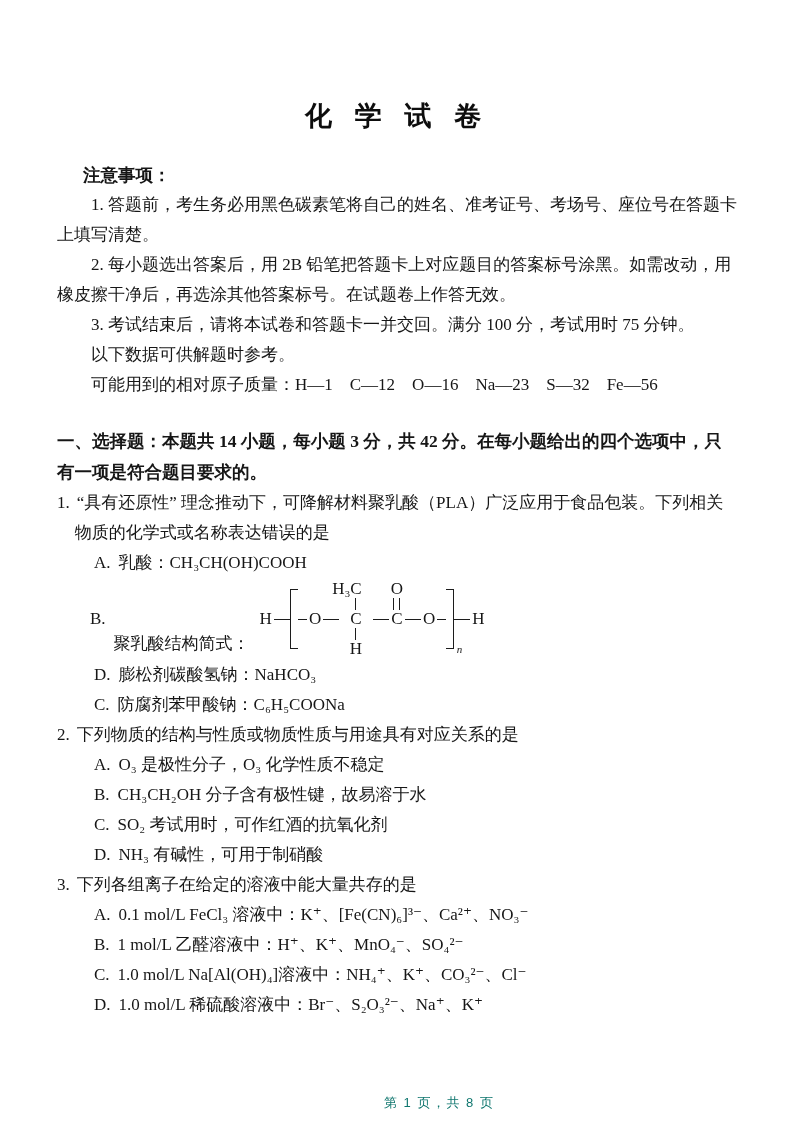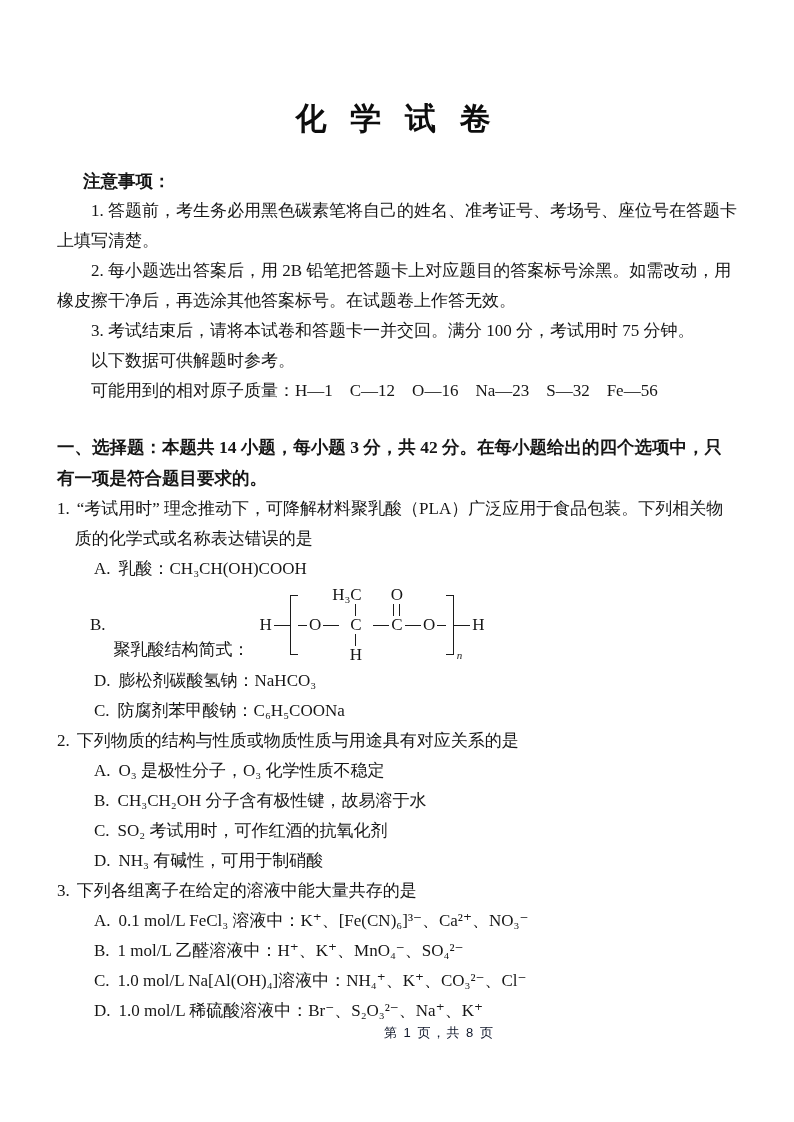--- a/index.html
+++ b/index.html
@@ -12,21 +12,21 @@
   }
   .page {
     position:relative;
     width:794px; height:1122px;
     box-sizing:border-box;
     padding:98px 57px 0 57px;
     background:#ffffff;
   }
   .title {
     margin:0 0 26px 0;
-    font-size:31px;
+    font-size:27px;
     font-weight:bold;
     text-align:center;
     letter-spacing:8px;
     color:#0d0d0d;
   }
   p { margin:0; line-height:30px; }
   .bold { font-weight:bold; }
   .indent { text-indent:2em; }
   .notes-heading { line-height:30px; font-size:17.5px;margin-left:26px; }
   .reference { }
@@ -61,23 +61,23 @@
   }
   .bracket-r {
     position:relative; width:7px; height:58px; flex:none;
     border-right:1.7px solid #1c1c1c; border-top:1.7px solid #1c1c1c; border-bottom:1.7px solid #1c1c1c;
   }
   .bracket-r .sub {
     position:absolute; right:-9px; bottom:-7px;
     font-size:11px; font-style:italic;
   }
   .footer {
-    position:absolute; left:384px; top:1024px;
+    position:absolute; left:384px; top:1094px;
     font-family:"Liberation Sans","DejaVu Sans",sans-serif;
-    font-size:13px; letter-spacing:1.5px; color:#0f172a;
+    font-size:13px; letter-spacing:1.5px; color:#0f766e;
   }
 </style>
 </head>
 <body>
 
 <div class="page">
 
   <h1 class="title">化 学 试 卷</h1>
 
   <div>
@@ -88,21 +88,21 @@
   </div>
 
   <div class="reference">
     <p class="indent">以下数据可供解题时参考。</p>
     <p class="indent">可能用到的相对原子质量：H—1　C—12　O—16　Na—23　S—32　Fe—56</p>
   </div>
 
   <p class="bold section-heading">一、选择题：本题共 14 小题，每小题 3 分，共 42 分。在每小题给出的四个选项中，只有一项是符合题目要求的。</p>
 
   <div class="question">
-    <p class="q-stem"><span class="q-num">1.</span><span>“考试用时” 理念推动下，可降解材料聚乳酸（PLA）广泛应用于食品包装。下列相关物质的化学式或名称表达错误的是</span></p>
+    <p class="q-stem"><span class="q-num">1.</span><span>“具有还原性” 理念推动下，可降解材料聚乳酸（PLA）广泛应用于食品包装。下列相关物质的化学式或名称表达错误的是</span></p>
     <p class="option"><span class="opt-label">A.</span><span>乳酸：CH₃CH(OH)COOH</span></p>
 
     <div class="option-b">
       <span class="opt-label">B.</span>
       <span class="opt-text">聚乳酸结构简式：</span>
       <span class="struct">
         <span class="atom-plain">H</span>
         <span class="bond"></span>
         <span class="bracket-l"></span>
         <span class="bond bond-short"></span>

